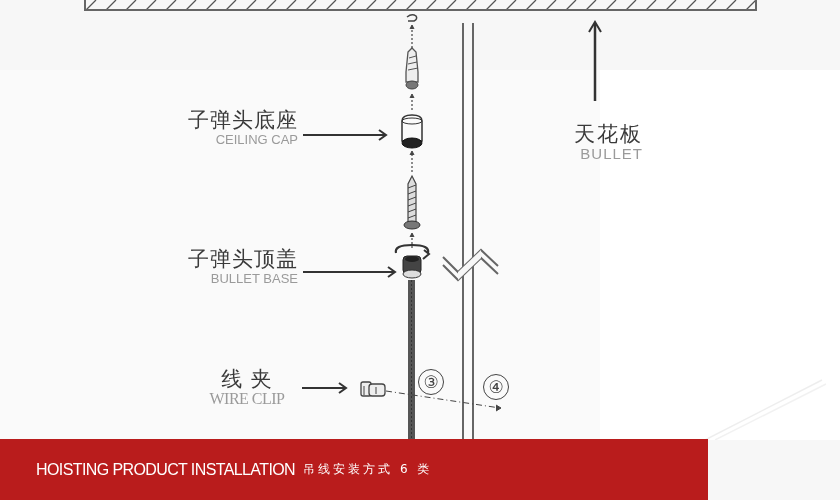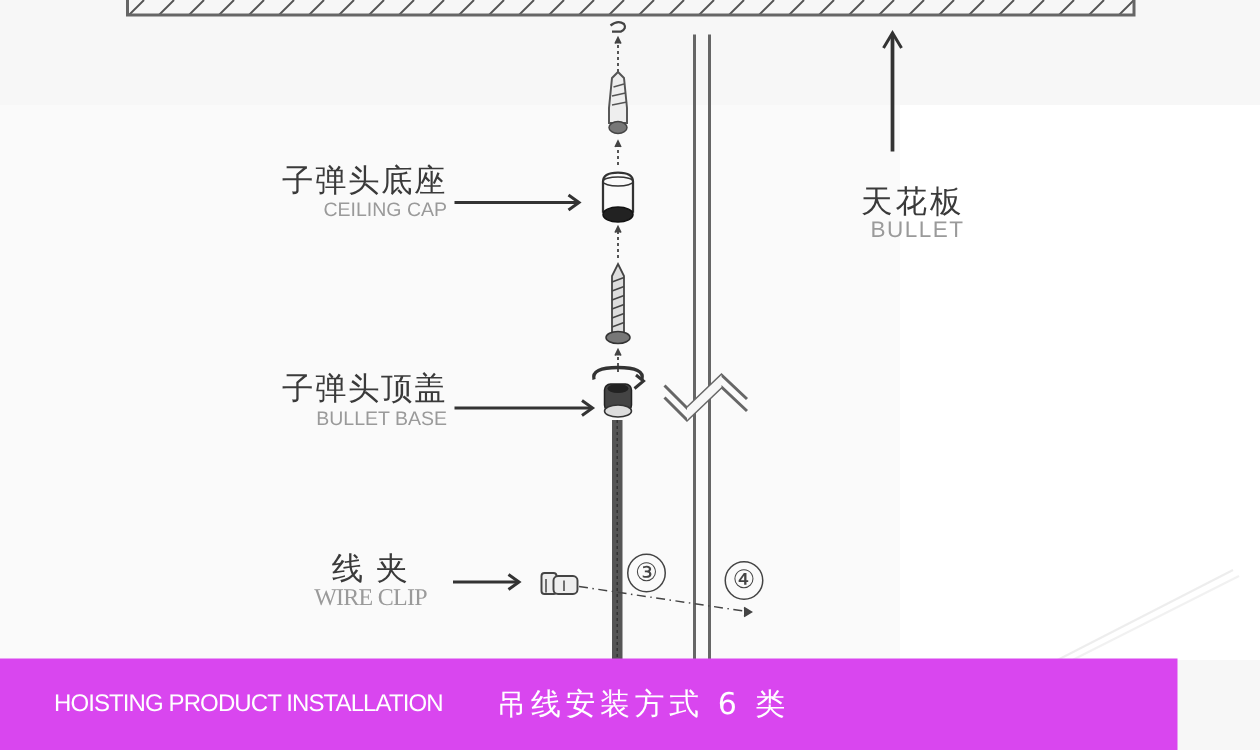--- a/index.html
+++ b/index.html
@@ -26,30 +26,30 @@
       font-family: "Liberation Sans", sans-serif;
     }
     #label-cap { left: 150px; top: 108px; width: 148px; }
     #label-base { left: 150px; top: 247px; width: 148px; }
     #label-clip { left: 200px; top: 367px; width: 94px; text-align: center; }
     #label-clip .en { font-size: 16px; letter-spacing: -0.5px; font-family: Liberation Serif, serif; }
     #label-ceiling { left: 555px; top: 122px; text-align: right; margin-left: 19px; }
     #label-ceiling .zh { font-size: 21px; letter-spacing: 2px; }
     #label-ceiling .en { font-size: 15px; letter-spacing: 1px; }
     .footer {
-      position: absolute; left: 0; top: 439px; width: 785px; height: 61px;
-      background: #d946ef;
+      position: absolute; left: 0; top: 439px; width: 708px; height: 61px;
+      background: #b91c1c;
       display: flex; align-items: center;
     }
     .footer .en-title {
       color: #ffffff; font-family: "Liberation Sans", sans-serif; font-size: 16px;
       letter-spacing: -0.6px; margin-left: 36px;
     }
     .footer .zh-title {
-      color: #ffffff; font-size: 20px; letter-spacing: 3px; margin-left: 36px;
+      color: #ffffff; font-size: 12px; letter-spacing: 3px; margin-left: 8px;
     }
     .step-num {
       position: absolute; width: 24px; height: 24px; border: 1.5px solid #444;
       border-radius: 50%; color: #444; font-size: 17px; text-align: center; line-height: 24px;
       font-family: "DejaVu Sans", sans-serif; background: transparent;
     }
     #step-3 { left: 418px; top: 369px; }
     #step-4 { left: 483px; top: 374px; }
   </style>
 </head>

